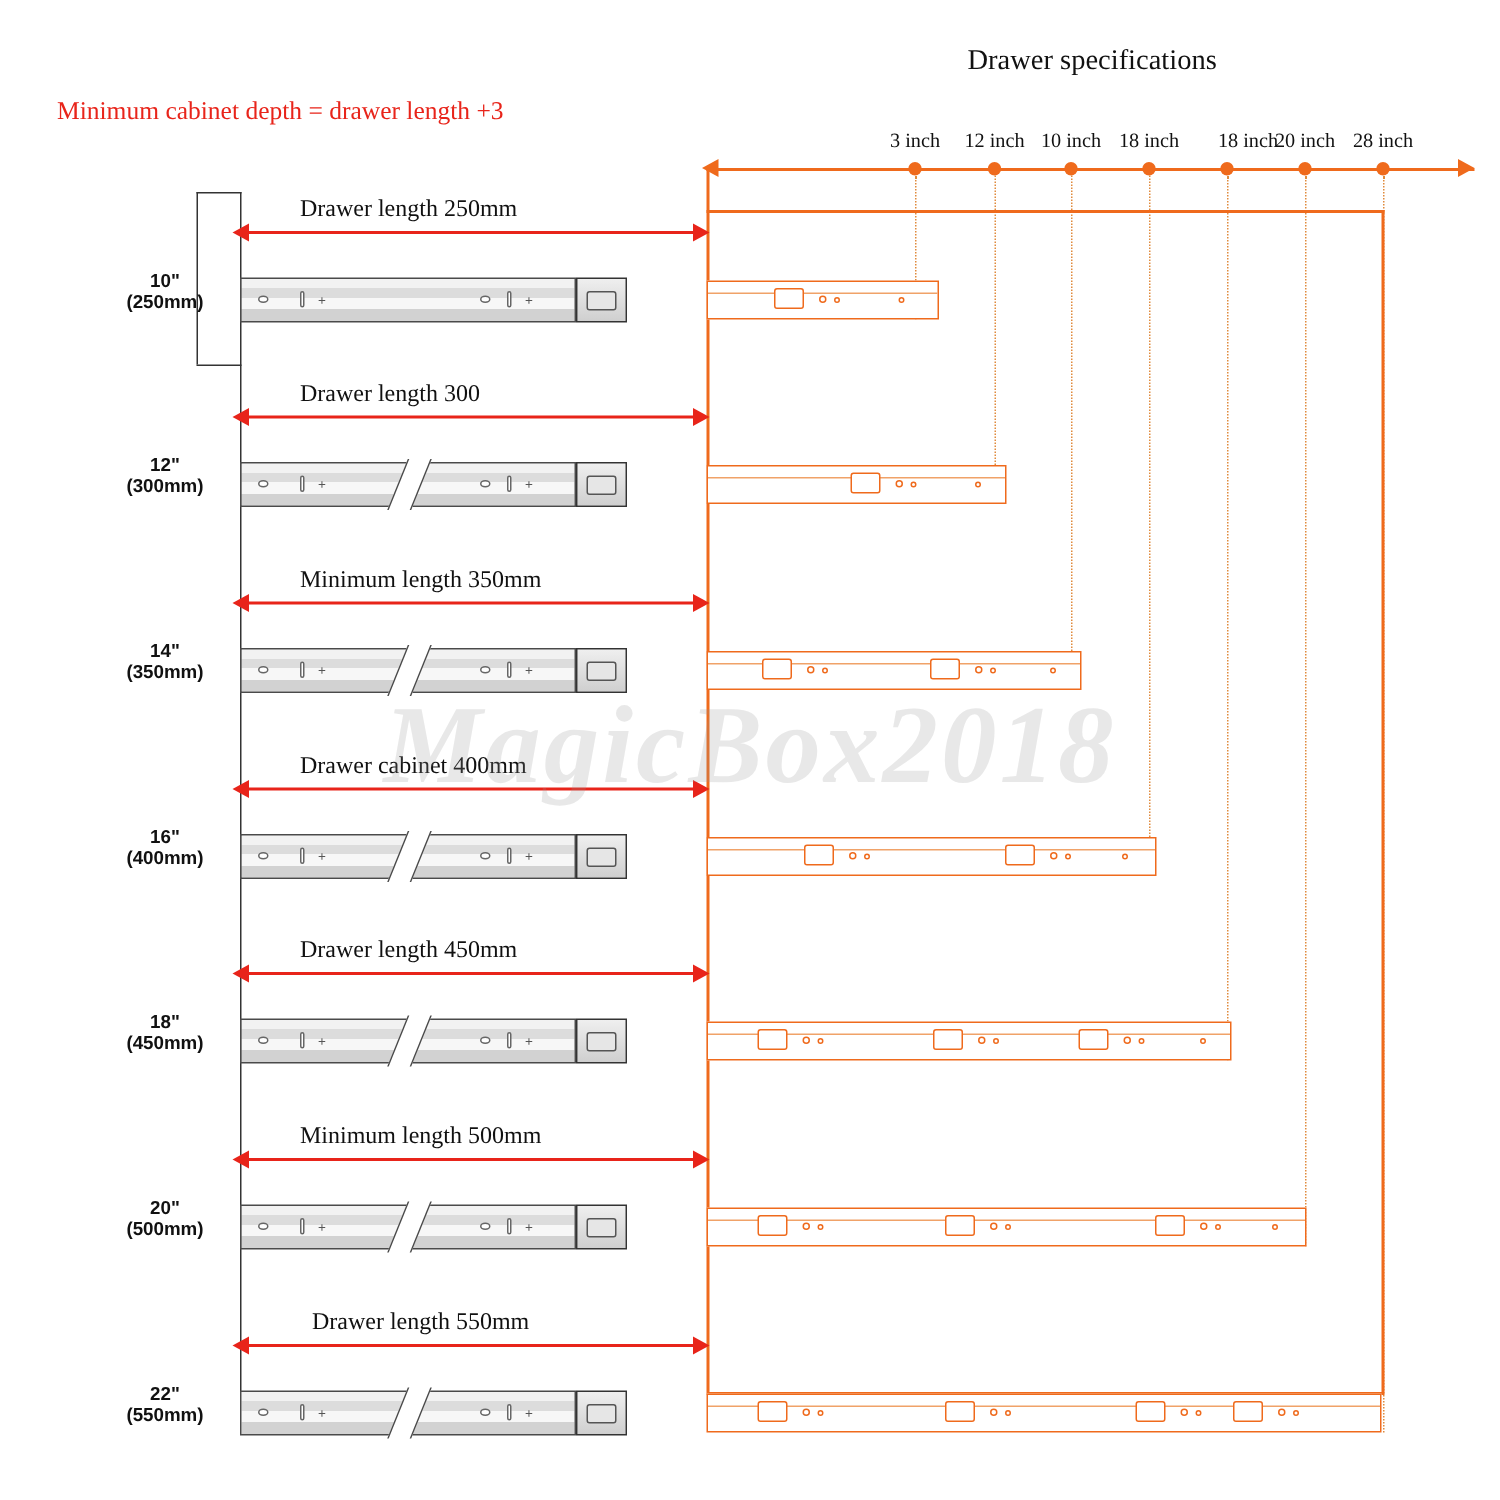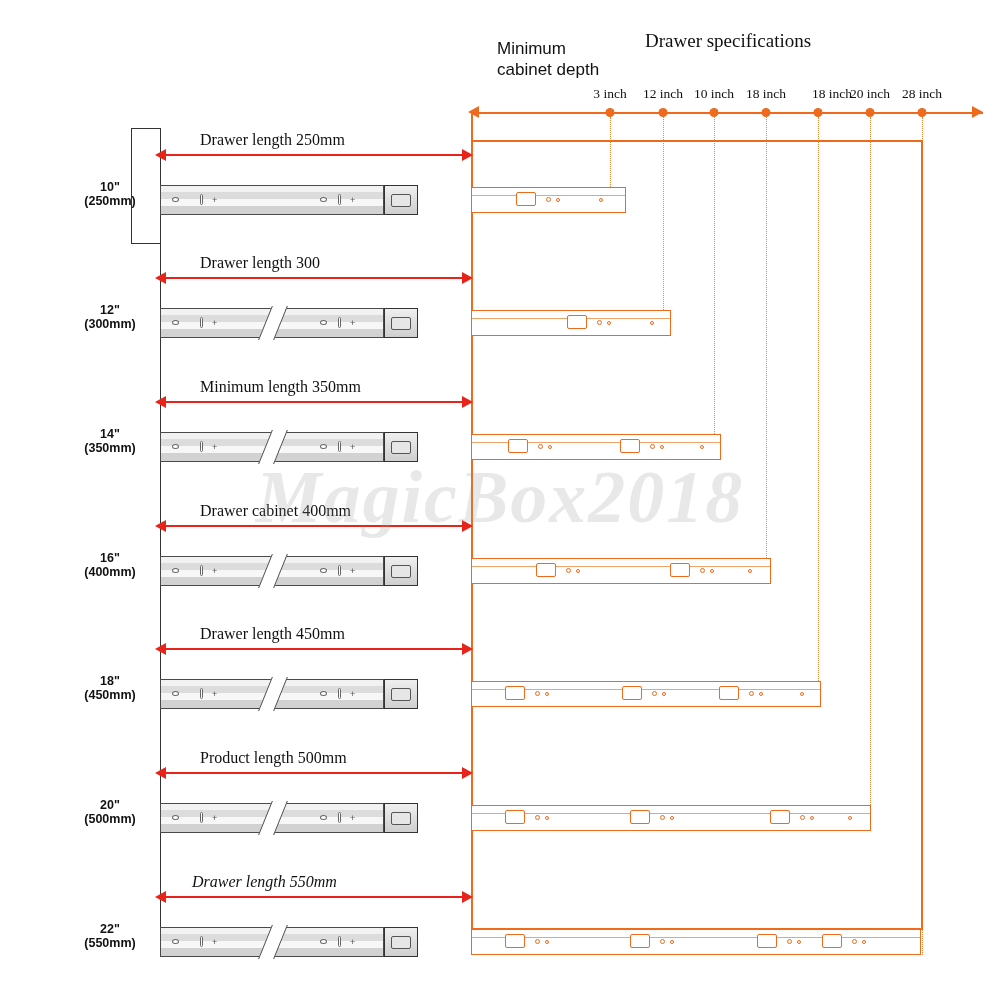--- a/index.html
+++ b/index.html
@@ -270,22 +270,22 @@
     letter-spacing: 2px;
     pointer-events: none;
     user-select: none;
   }
 </style>
 </head>
 <body>
 
 <div id="root">
 
-
-  <div class="hdr-mincab">Minimum cabinet depth</div>
+  <div class="note-red">Minimum cabinet depth = drawer length +3</div>
+
   <div class="hdr-prodspec">Drawer specifications</div>
 
   <div class="top-axis"></div>
   <div class="top-axis-arrow-l"></div>
   <div class="top-axis-arrow-r"></div>
   <div id="spec-ticks">
       <div class="spec-tick-label" style="left: 610px;">3 inch</div>
       <div class="tick-dot" style="left: 610px;"></div>
       <div class="tick-drop" style="left: 610px; height: 96px;"></div>
       <div class="spec-tick-label" style="left: 663px;">12 inch</div>
@@ -450,21 +450,21 @@
       <div class="rail-dot" style="left: 749px; top: 691px;"></div>
       <div class="rail-dot-sm" style="left: 759px; top: 692px;"></div>
       <div class="rail-dot-sm" style="left: 800px; top: 692px;"></div>
       <div class="row-label" style="top: 798px;">
         <div>20"</div>
         <div>(500mm)</div>
       </div>
       <div class="dim" style="left: 158px; top: 772px; width: 312px;"></div>
       <div class="dim-cap" style="left: 155px; top: 767px; border-right: 11px solid rgb(232, 36, 26);"></div>
       <div class="dim-cap" style="left: 462px; top: 767px; border-left: 11px solid rgb(232, 36, 26);"></div>
-      <div class="dim-label" style="left: 200px; top: 749px;">Product length 500mm</div>
+      <div class="dim-label" style="left: 200px; top: 749px;">Minimum length 500mm</div>
       <div class="slide" style="left: 160px; top: 803px; width: 260px;">
         <div class="slide-body" style="width: 224px;"></div>
         <div class="slide-end" style="left: 224px;"></div>
         <div class="slide-break" style="left: 105px;"></div>
         <div class="slide-hole" style="left: 12px;"></div>
         <div class="slide-slot" style="left: 40px;"></div>
         <div class="slide-plus" style="left: 52px;">+</div>
         <div class="slide-hole" style="left: 160px;"></div>
         <div class="slide-slot" style="left: 178px;"></div>
         <div class="slide-plus" style="left: 190px;">+</div>
@@ -480,21 +480,21 @@
       <div class="rail-dot" style="left: 800px; top: 815px;"></div>
       <div class="rail-dot-sm" style="left: 810px; top: 816px;"></div>
       <div class="rail-dot-sm" style="left: 848px; top: 816px;"></div>
       <div class="row-label" style="top: 922px;">
         <div>22"</div>
         <div>(550mm)</div>
       </div>
       <div class="dim" style="left: 158px; top: 896px; width: 312px;"></div>
       <div class="dim-cap" style="left: 155px; top: 891px; border-right: 11px solid rgb(232, 36, 26);"></div>
       <div class="dim-cap" style="left: 462px; top: 891px; border-left: 11px solid rgb(232, 36, 26);"></div>
-      <div class="dim-label" style="left: 192px; top: 873px; font-style: italic;">Drawer length 550mm</div>
+      <div class="dim-label" style="left: 208px; top: 873px;">Drawer length 550mm</div>
       <div class="slide" style="left: 160px; top: 927px; width: 260px;">
         <div class="slide-body" style="width: 224px;"></div>
         <div class="slide-end" style="left: 224px;"></div>
         <div class="slide-break" style="left: 105px;"></div>
         <div class="slide-hole" style="left: 12px;"></div>
         <div class="slide-slot" style="left: 40px;"></div>
         <div class="slide-plus" style="left: 52px;">+</div>
         <div class="slide-hole" style="left: 160px;"></div>
         <div class="slide-slot" style="left: 178px;"></div>
         <div class="slide-plus" style="left: 190px;">+</div>

